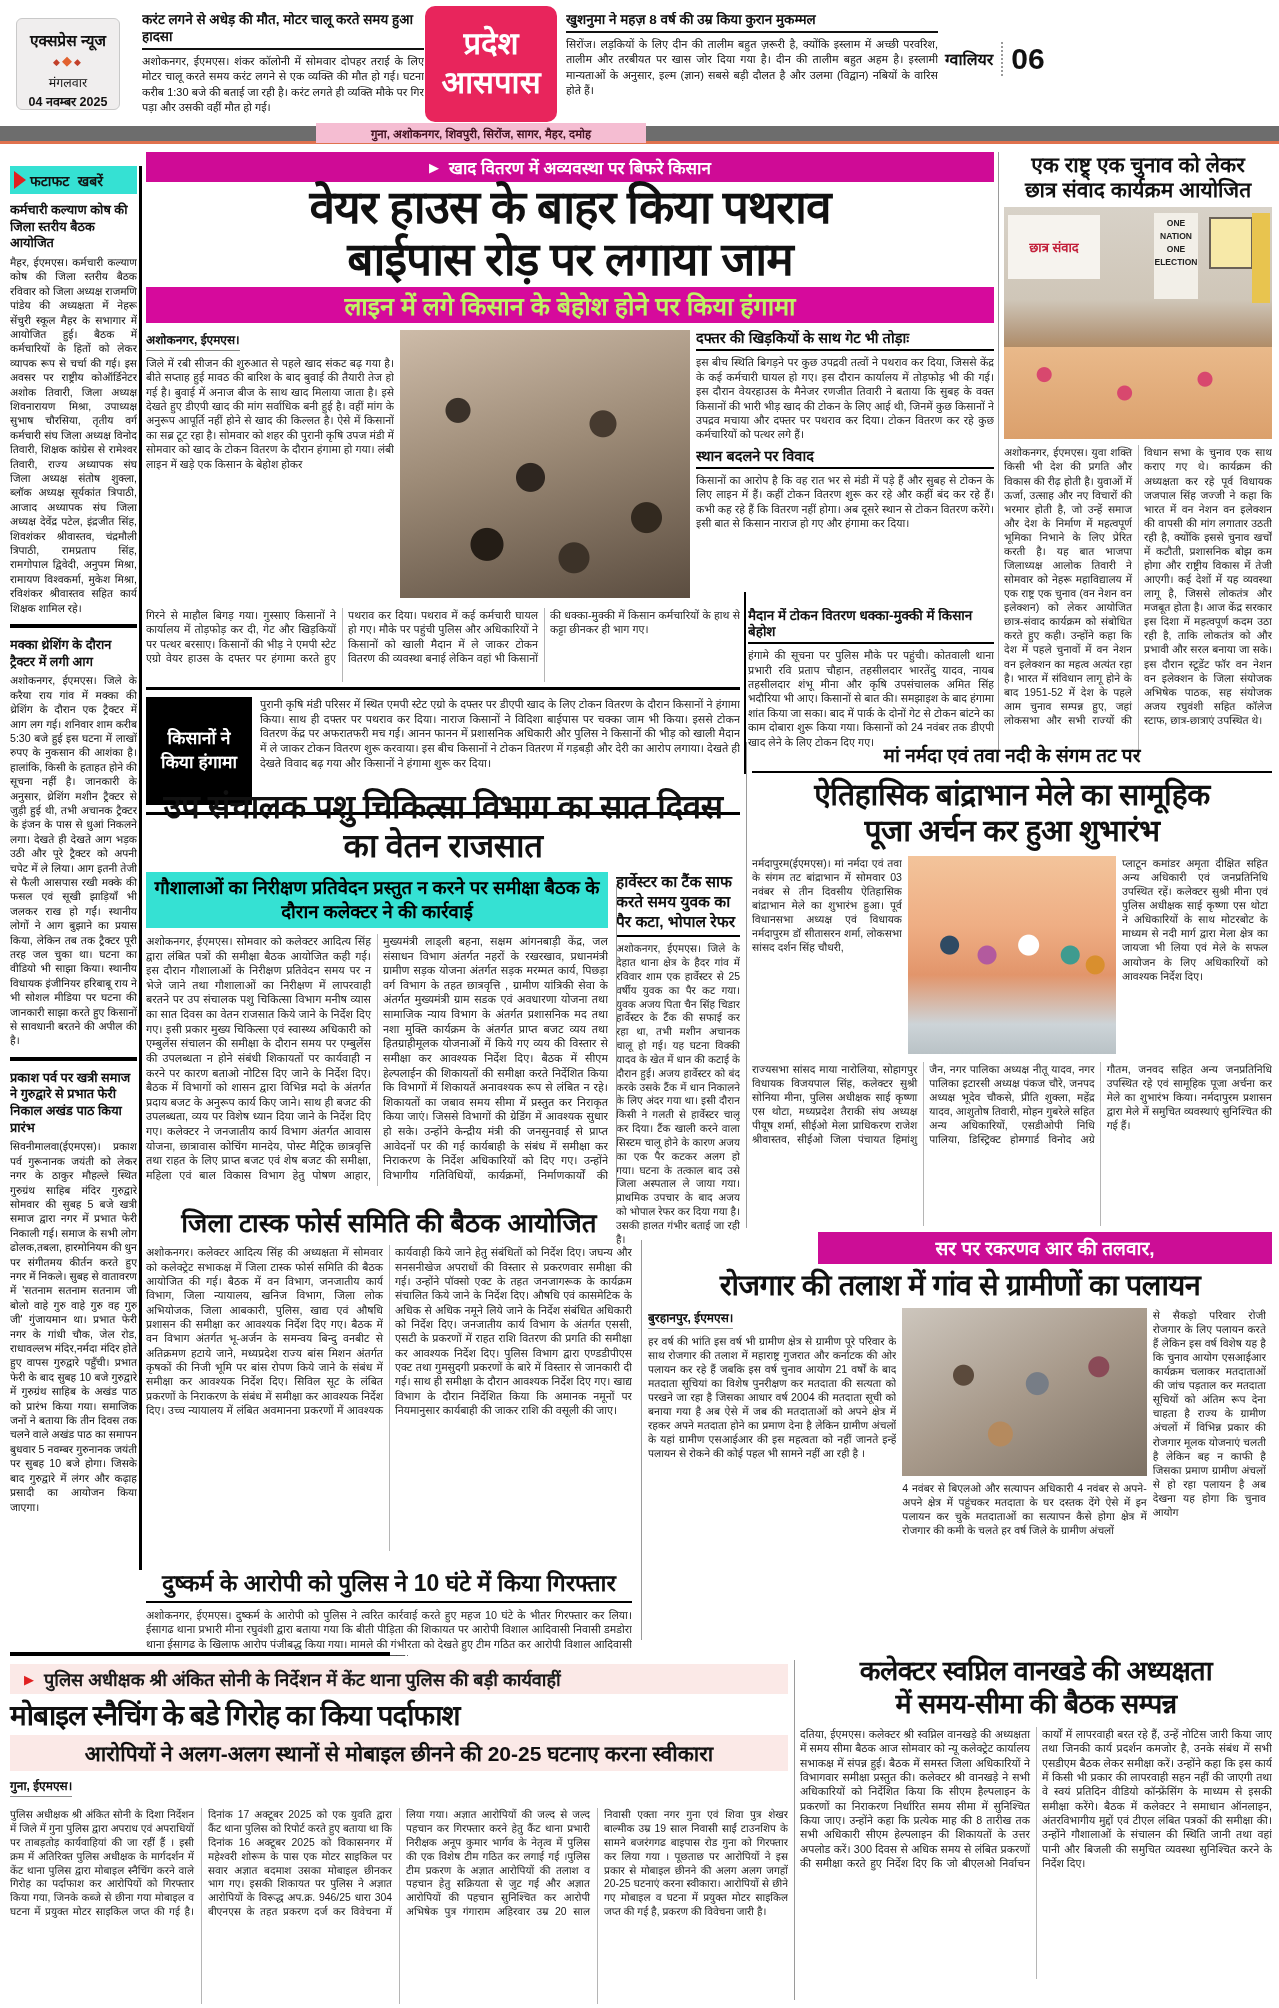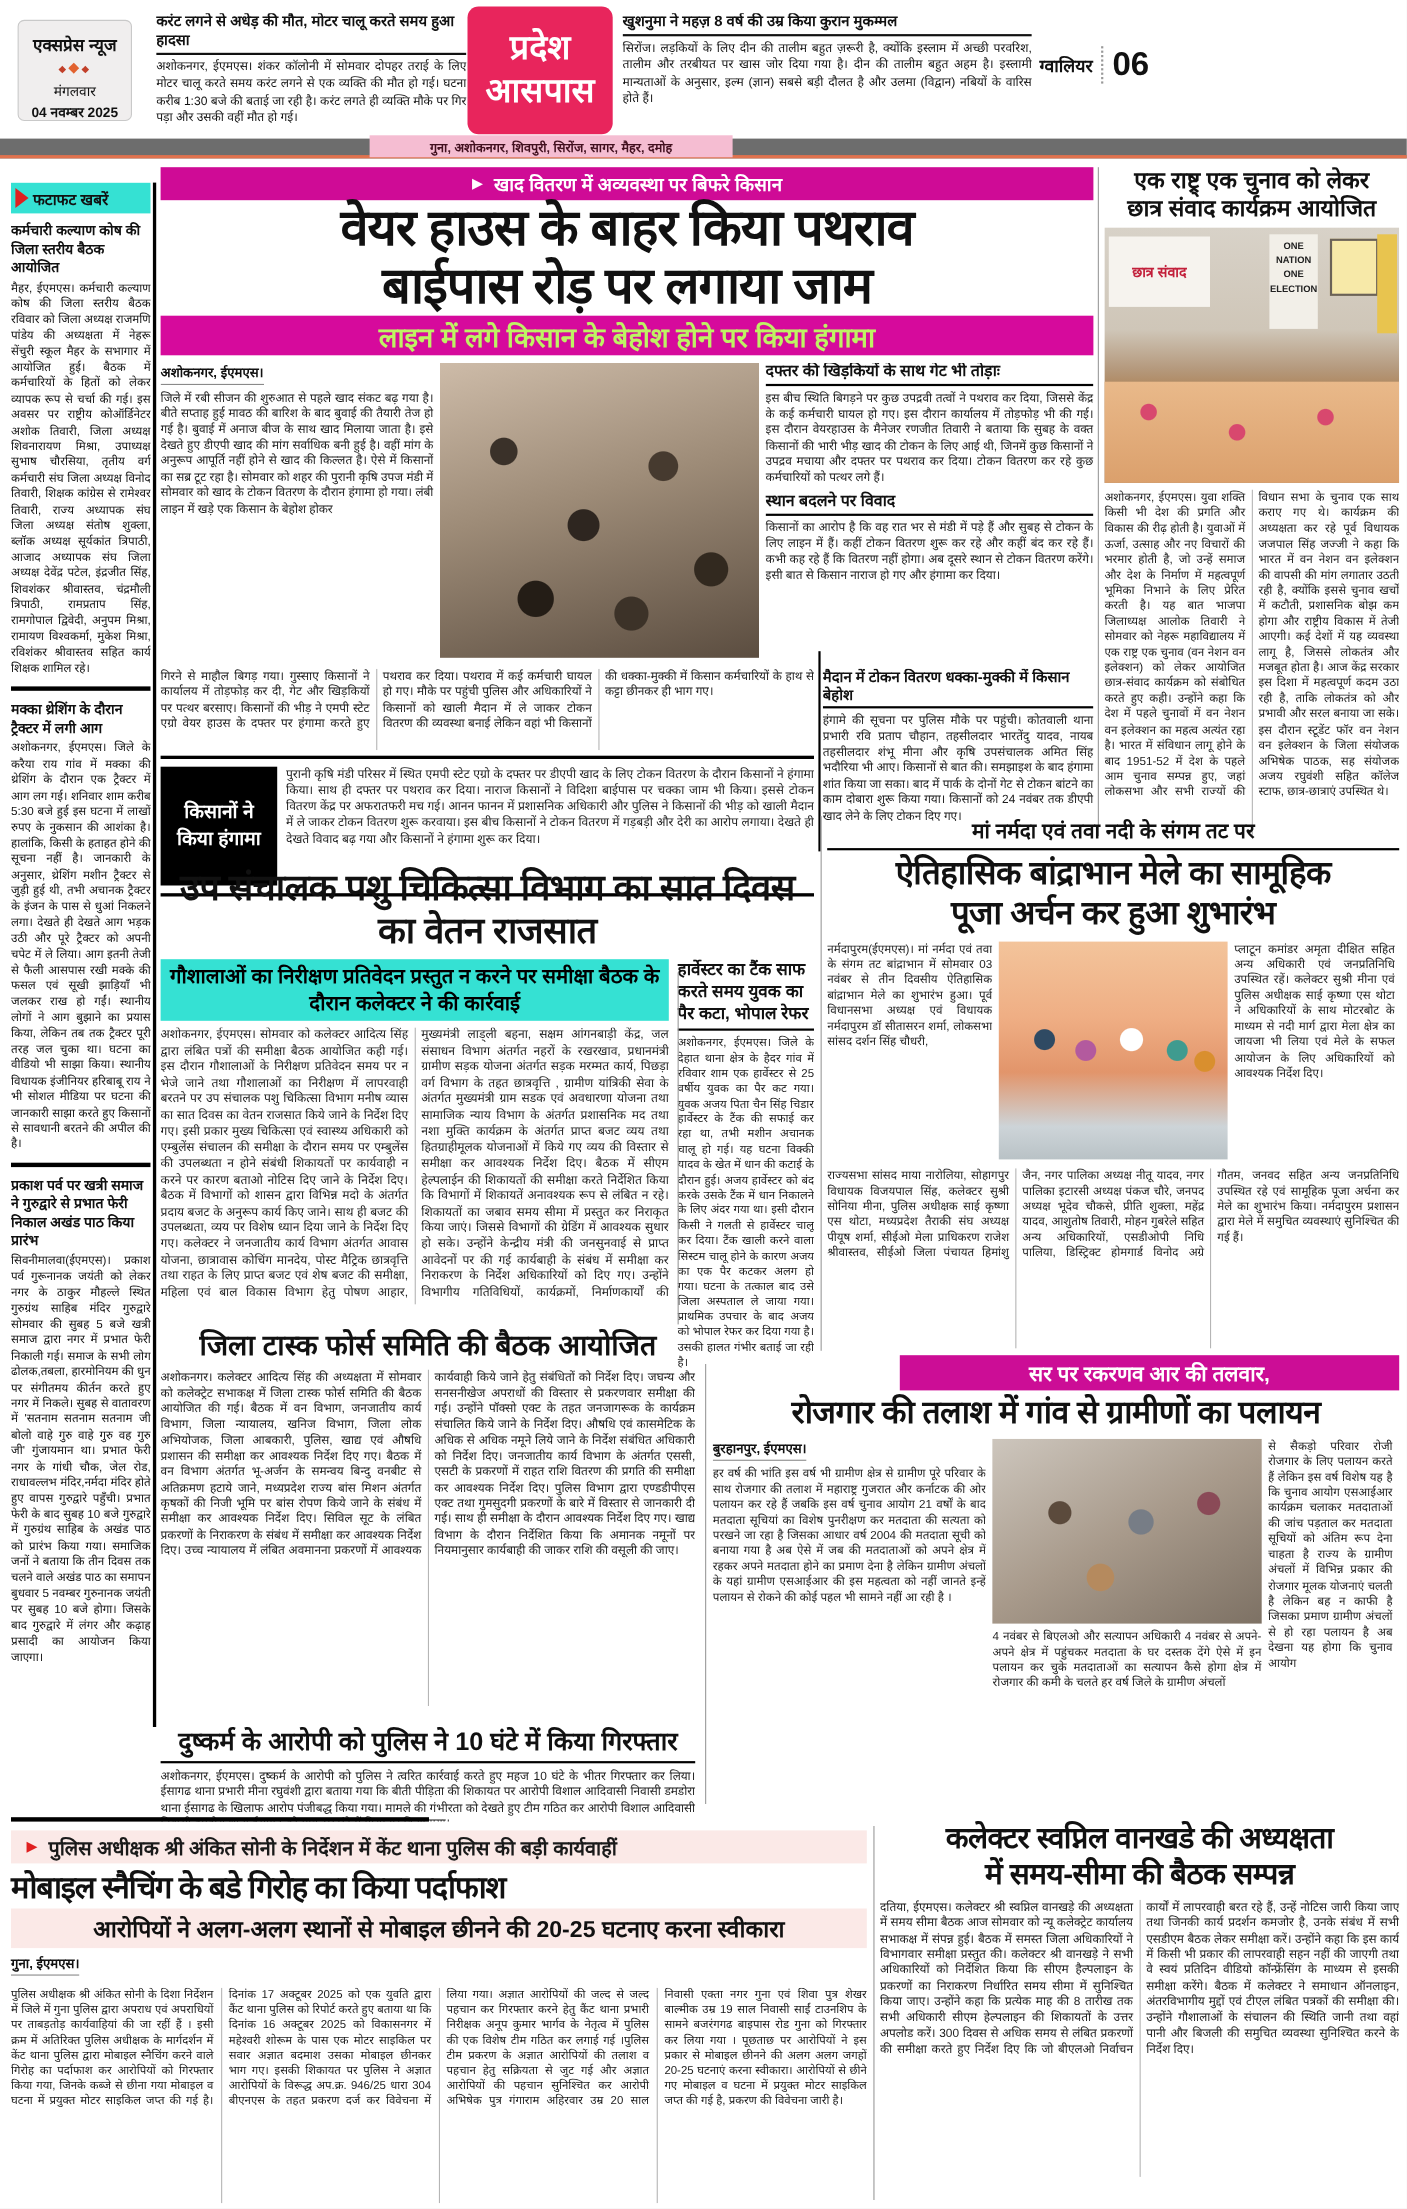--- a/index.html
+++ b/index.html
@@ -21,31 +21,31 @@
   #masthead-box .diamonds{font-size:9px;color:#c2402a;letter-spacing:2px;line-height:1.6;}
   #masthead-box .diamonds .big{font-size:13px;color:#e2622f;}
   #masthead-box .day{font-size:12.5px;margin-top:2px;}
   #masthead-box .date{font-size:12.5px;font-weight:bold;margin-top:2px;}
   .brief{top:12px;height:112px;}
   .brief .btitle{font-weight:800;font-size:13.5px;border-bottom:2px solid #111;padding-bottom:2px;margin-bottom:4px;line-height:1.25;}
   .brief .bbody{font-size:11px;line-height:1.4;text-align:justify;}
   #section-banner{left:425px;top:6px;width:132px;height:116px;background:#e8255c;border-radius:10px;color:#fff;
       display:flex;flex-direction:column;align-items:center;justify-content:center;font-weight:800;font-size:31px;line-height:1.25;z-index:3;}
   #gray-bar{left:0;top:126px;width:1279px;height:15px;background:#6d6d6d;border-bottom:3px solid #e0724e;z-index:1;}
-  #city-strip{left:336px;top:123px;width:330px;height:20px;background:#f5bdd2;color:#42101f;font-weight:bold;font-size:11.5px;
+  #city-strip{left:316px;top:123px;width:330px;height:20px;background:#f5bdd2;color:#42101f;font-weight:bold;font-size:11.5px;
       display:flex;align-items:center;justify-content:center;z-index:2;}
   #pageinfo{left:945px;top:42px;width:120px;display:flex;align-items:center;gap:8px;}
   #pageinfo .city{font-weight:bold;font-size:16px;}
   #pageinfo .sep{border-left:2px dotted #999;height:34px;}
   #pageinfo .num{font-weight:800;font-size:30px;}
   
   #fatafat{left:10px;top:166px;width:127px;height:1404px;}
   #fatafat-header{background:#35e1d3;height:28px;display:flex;align-items:center;gap:4px;padding-left:4px;margin-bottom:8px;}
   #fatafat-header .tri{width:0;height:0;border-top:9px solid transparent;border-bottom:9px solid transparent;border-left:12px solid #e02020;}
-  #fatafat-header .ftitle{font-weight:800;font-size:14px;}
+  #fatafat-header .ftitle{font-weight:800;font-size:14px;font-family:Liberation Mono, monospace;}
   .fitem-title{font-weight:800;font-size:12.8px;line-height:1.3;margin-bottom:3px;}
   .fitem-body{font-size:10.6px;line-height:1.36;text-align:justify;}
   .fdivider{background:#000;height:4px;margin:9px 0;}
   
   #lead{left:146px;top:152px;width:848px;}
   .kicker-bar{background:#cf0b96;color:#fff;font-weight:800;font-size:17px;height:30px;display:flex;align-items:center;justify-content:center;gap:10px;}
   .kicker-bar .arrow{font-size:13px;}
   #lead-h1,#lead-h2{font-weight:800;text-align:center;font-size:46px;line-height:1.12;letter-spacing:-1px;}
   #lead-subbar{background:#d60a9c;color:#bef264;font-weight:800;font-size:25px;height:36px;display:flex;align-items:center;justify-content:center;margin-top:2px;}
   #lead-row{display:flex;gap:6px;margin-top:7px;height:272px;}

